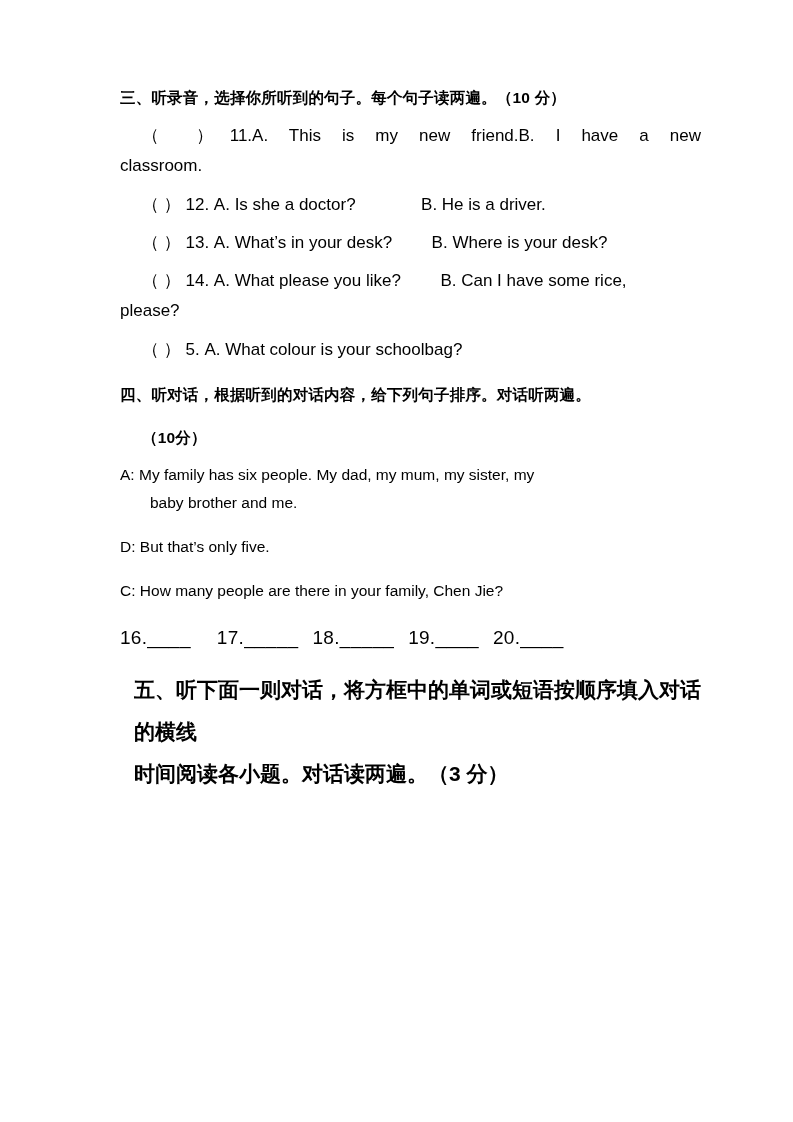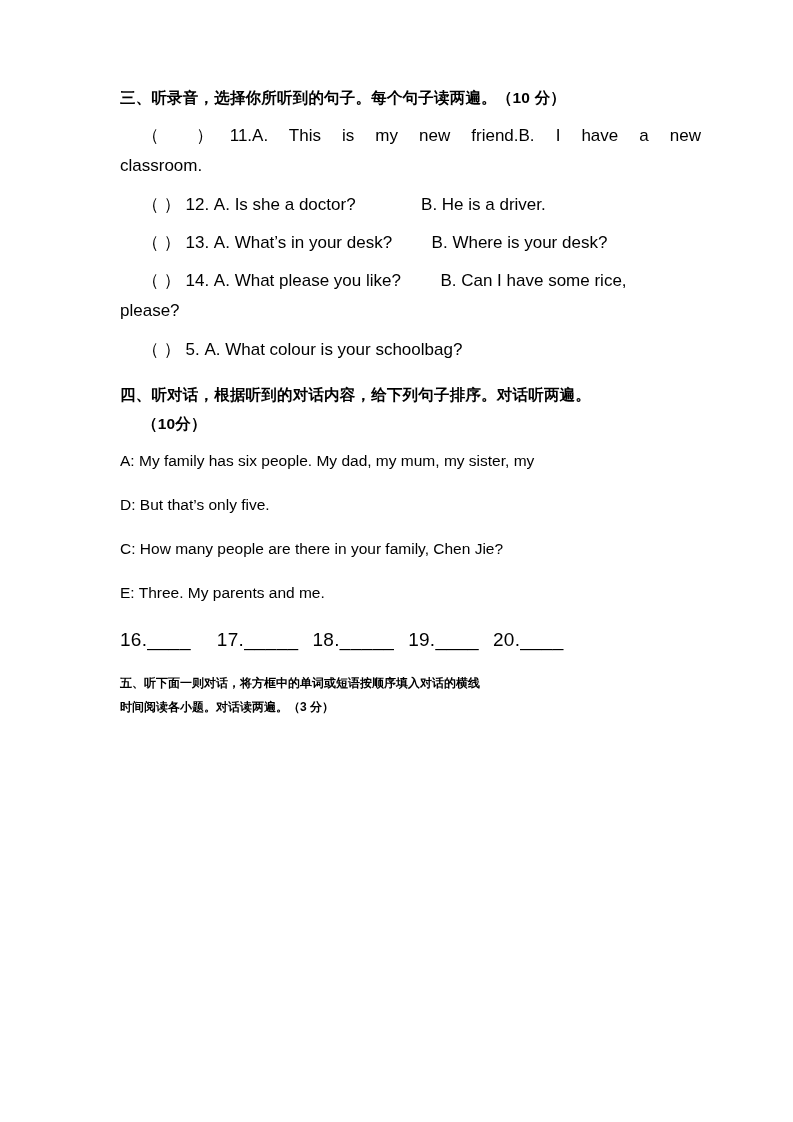--- a/index.html
+++ b/index.html
@@ -62,23 +62,23 @@
     line-height: 1.8;
     margin: 14px 0 14px 0;
     letter-spacing: 0.3px;
   }
   .blank-row span.gap {
     display: inline-block;
     width: 26px;
   }
   .section-block {
     font-weight: bold;
-    font-size: 12px;
+    font-size: 21px;
     line-height: 2.0;
-    margin: 14px 0 0 0;
+    margin: 14px 0 0 14px;
   }
   .spacer-8 { height: 8px; }
 </style>
 </head>
 <body>
 
 <div class="page">
 
   <div class="section-head">三、听录音，选择你所听到的句子。每个句子读两遍。（10 分）</div>
 
@@ -119,45 +119,42 @@
   <div class="nowrap-cont">
     <div class="indent">
       <span>（   ）</span>
       <span>5.</span>
       <span>A. What colour is your schoolbag?</span>
     </div>
   </div>
 
   <div class="spacer-8"></div>
 
-  <div class="section-head" style="margin-bottom:2px">四、听对话，根据听到的对话内容，给下列句子排序。对话听两遍。</div>
+  <div class="section-head" style="margin-bottom:16px">四、听对话，根据听到的对话内容，给下列句子排序。对话听两遍。</div>
   <div class="section-head" style="text-indent:22px; ">（10分）</div>
 
   <div class="dlg-line">
     <div>
       <span>A:</span>
       <span>My family has six people. My dad, my mum, my sister, my</span>
     </div>
+    <div class="dlg-cont">baby brother and me.</div>
   </div>
 
 
   <div class="dlg-line">
     <span>D:</span>
     <span>But that’s only five.</span>
   </div>
 
   <div class="dlg-line">
     <span>C:</span>
     <span>How many people are there in your family, Chen Jie?</span>
   </div>
 
-  <div class="dlg-line">
-    <span>E:</span>
-    <span>Three. My parents and me.</span>
-  </div>
 
   <div class="blank-row">
     <span>16.</span><span>____</span><span class="gap"></span><span>17.</span><span>_____</span><span class="gap" style="width:14px"></span><span>18.</span><span>_____</span><span class="gap" style="width:14px"></span><span>19.</span><span>____</span><span class="gap" style="width:14px"></span><span>20.</span><span>____</span>
   </div>
 
   <div class="section-block">
     <div>五、听下面一则对话，将方框中的单词或短语按顺序填入对话的横线</div>
     <div>时间阅读各小题。对话读两遍。（3 分）</div>
   </div>
 

